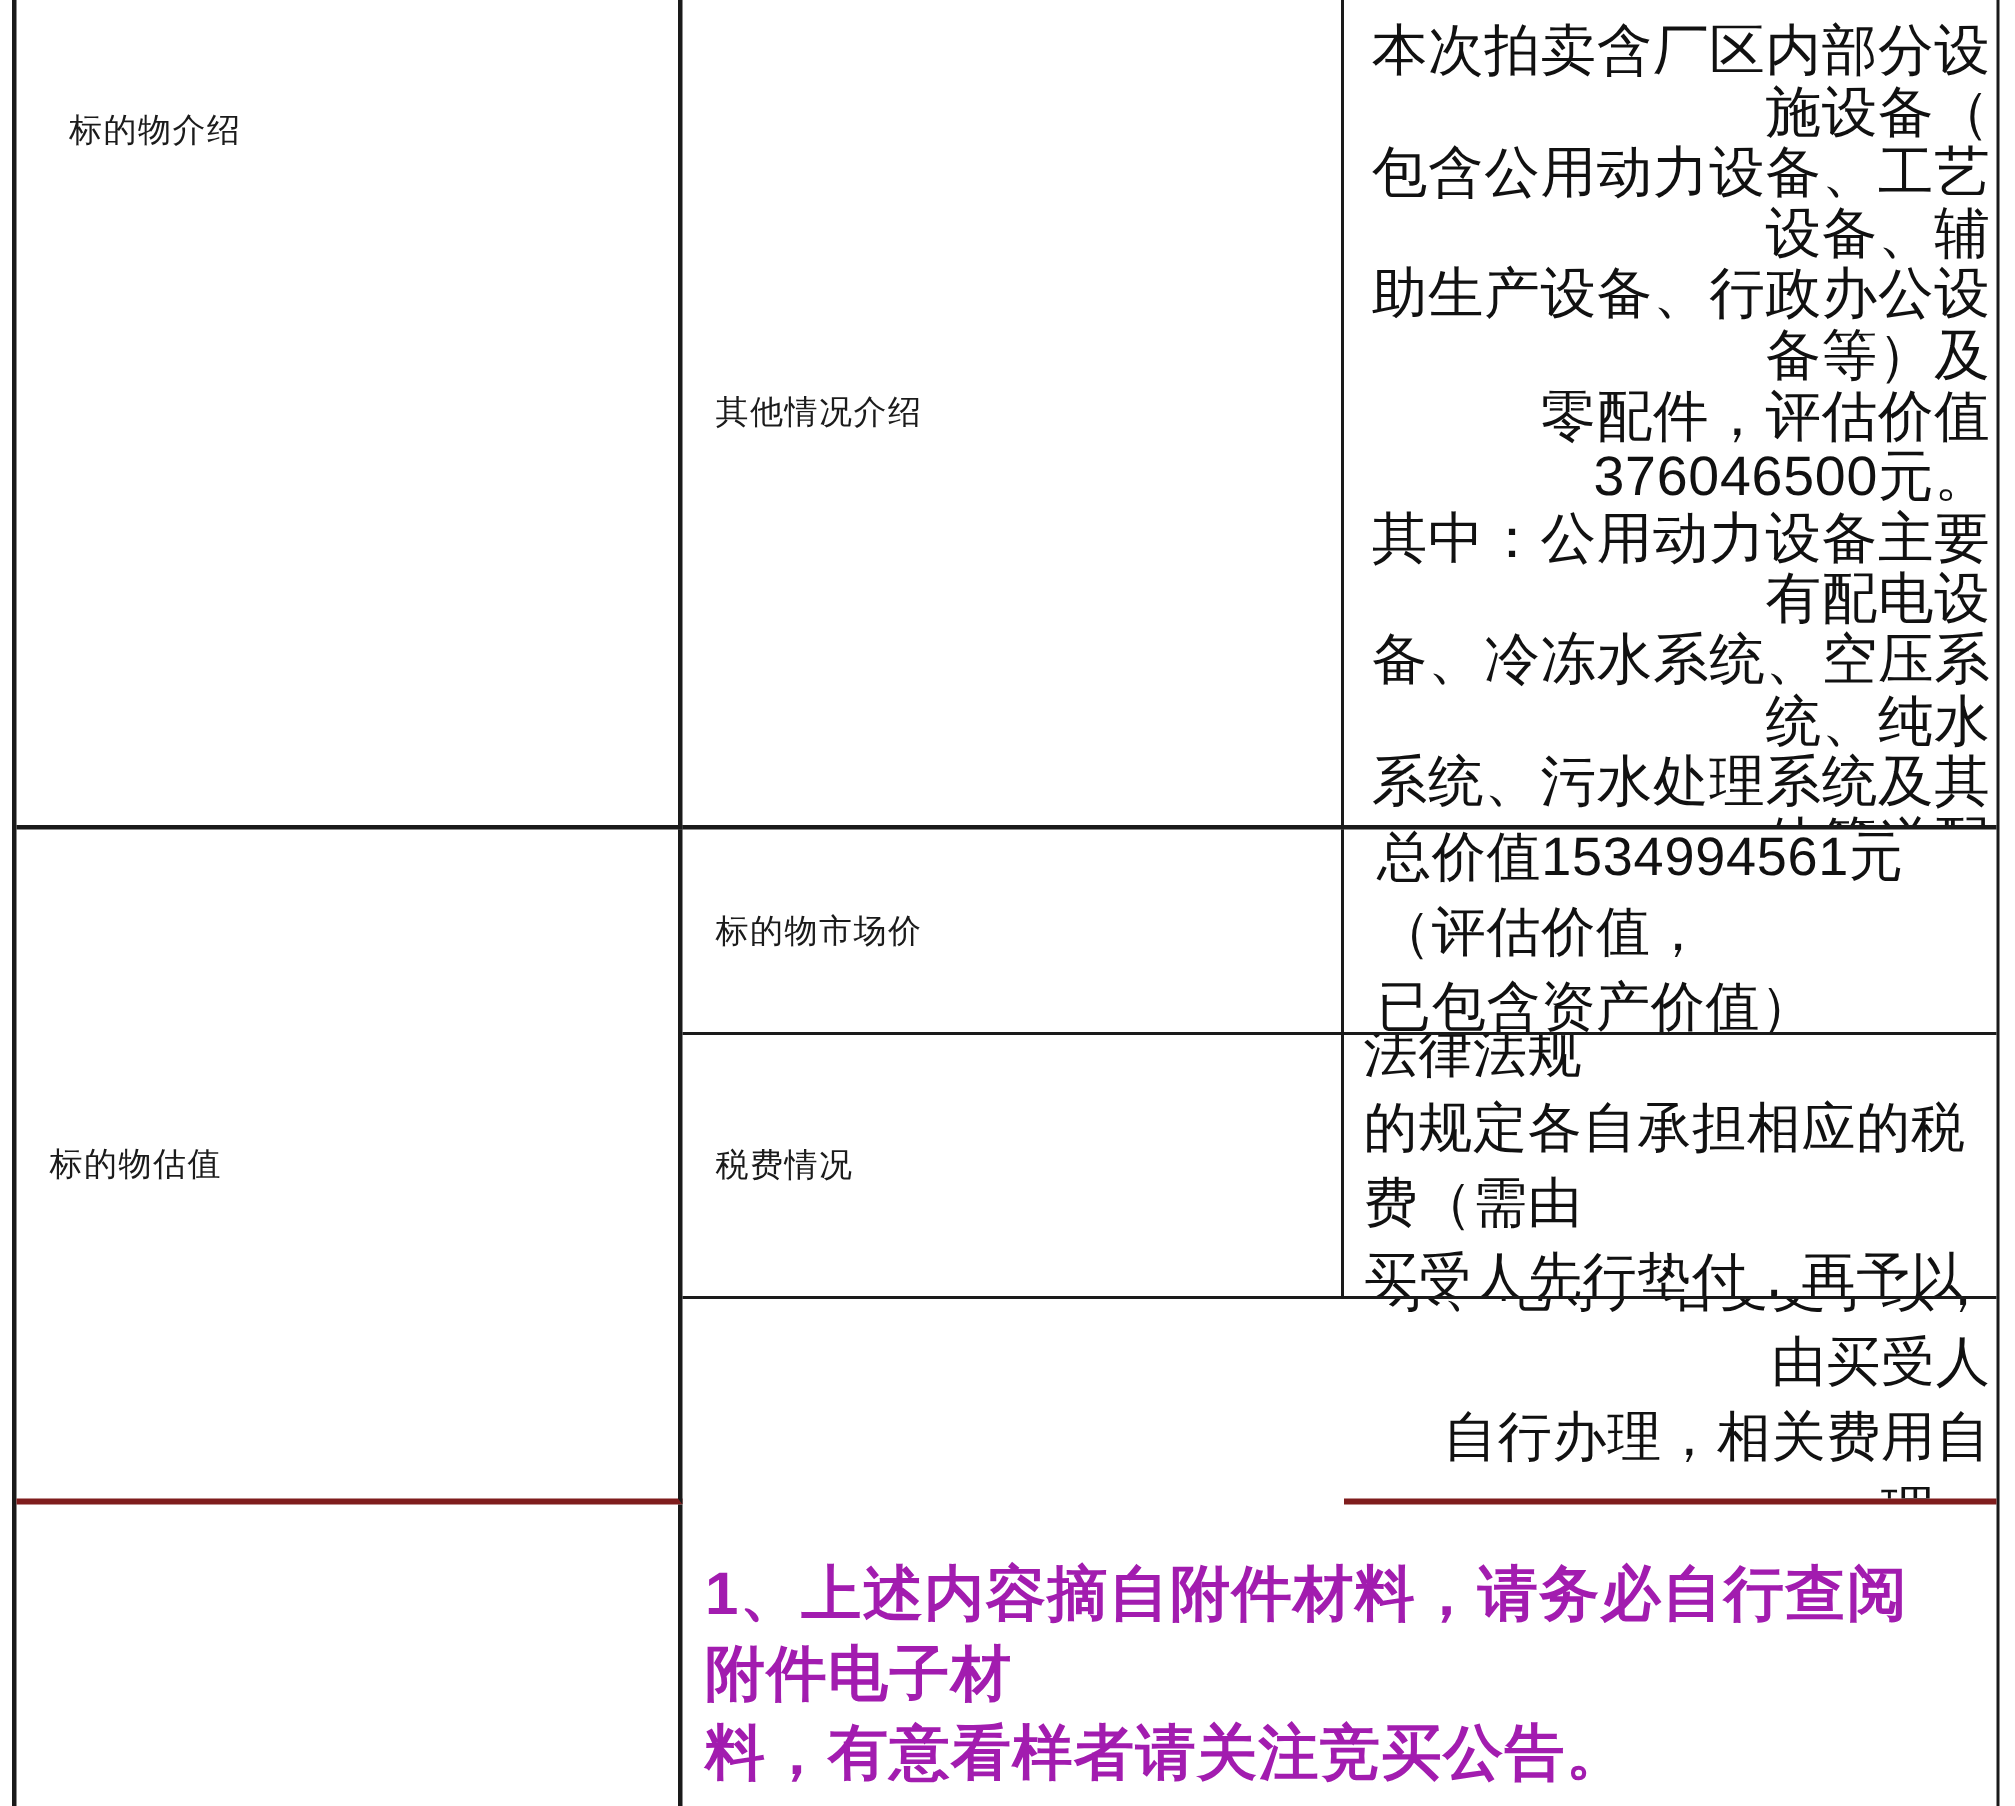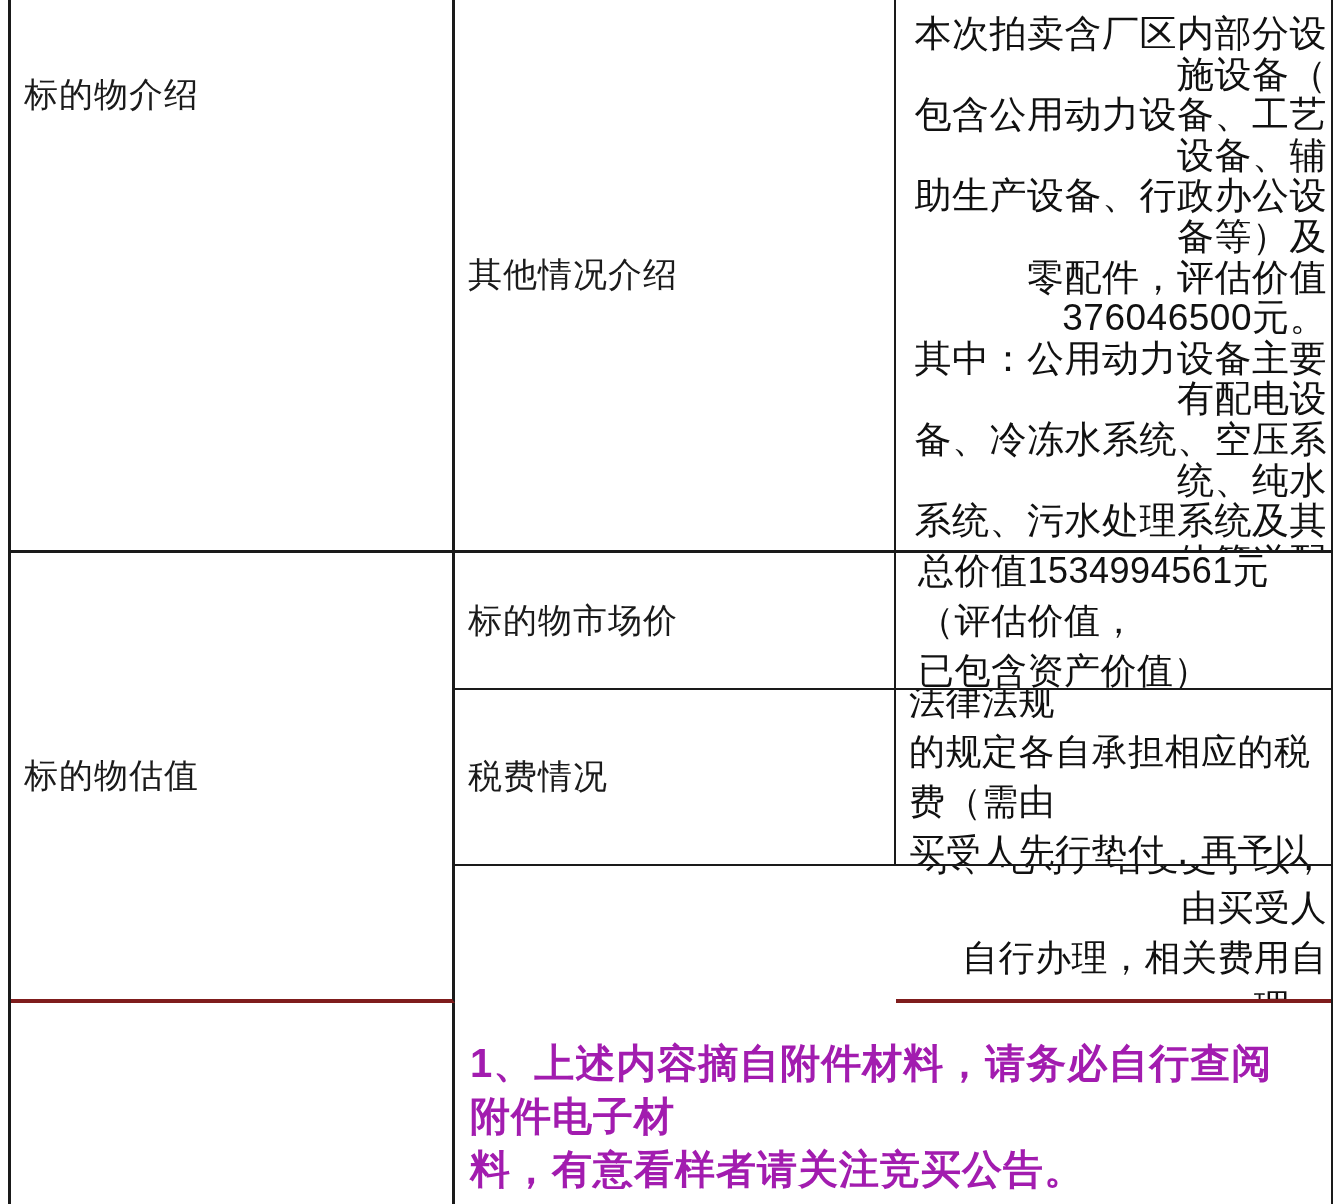--- a/index.html
+++ b/index.html
@@ -30,33 +30,33 @@
     border-right: 2px solid #1a1a1a;
   }
   .cell { box-sizing: border-box; overflow: hidden; }
   .br3 { border-right: 3px solid #1a1a1a; }
   .br2 { border-right: 2px solid #1a1a1a; }
   .bb3 { border-bottom: 3px solid #1a1a1a; text-align: right; }
   .bb2 { border-bottom: 2px solid #1a1a1a; }
   .bb4 { border-bottom: 4px solid #7f1d1d; text-align: right; }
 
   .label {
-    font-size: 34px;
+    font-size: 22px;
     letter-spacing: 1px;
     color: #1b1b1b;
+    margin-left: 22px;
   }
   .cell-top {
     display: flex;
     align-items: flex-start;
     padding: 72px 8px 0 13px;
   }
   .cell-mid {
     display: flex;
     align-items: center;
-    padding-left: 13px;
   }
   .para {
     padding: 14px 4px 0 13px;
     font-size: 37px;
     line-height: 40.6px;
     letter-spacing: 0.5px;
     white-space: pre-line;
     color: #111111;
   }
   .value {

